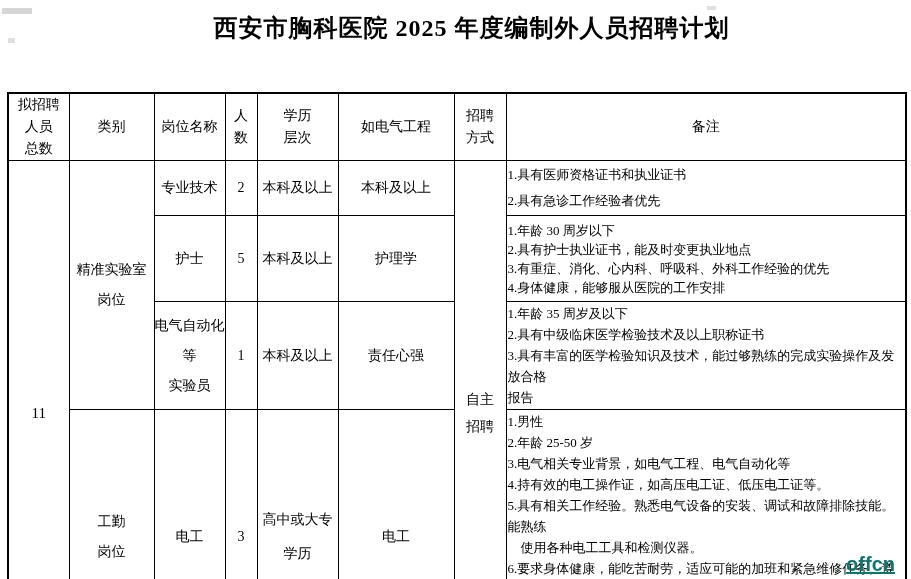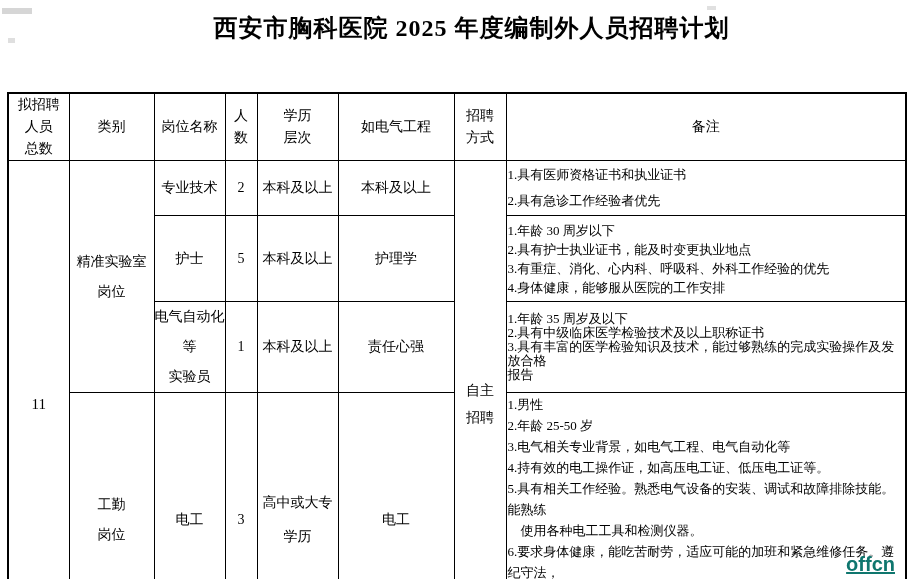--- a/index.html
+++ b/index.html
@@ -33,21 +33,21 @@
   td.pos2{line-height:30px;}
   td.edu2{line-height:34px;}
   td.method-cell{line-height:27px;}
   td.remarks{
     text-align:left;vertical-align:middle;
     padding:1px 3px 1px 1px;
     font-size:13px;
   }
   td.remarks.r1{line-height:26px;}
   td.remarks.r2{line-height:19px;}
-  td.remarks.r3{line-height:14px;}
+  td.remarks.r3{line-height:21px;}
   td.remarks.r4{line-height:21px;}
   .watermark{
     position:absolute;right:16px;bottom:3px;
     font-family:"Liberation Sans","DejaVu Sans",sans-serif;
     font-weight:bold;font-size:20px;
     text-decoration:underline;
   }
   .artifact-a{position:absolute;left:2px;top:8px;width:30px;height:6px;background:#b4b4b4;opacity:.55;}
   .artifact-b{position:absolute;left:8px;top:38px;width:7px;height:5px;background:#c9c9c9;opacity:.6;}
   .artifact-c{position:absolute;left:707px;top:6px;width:9px;height:4px;background:#cccccc;opacity:.6;}

